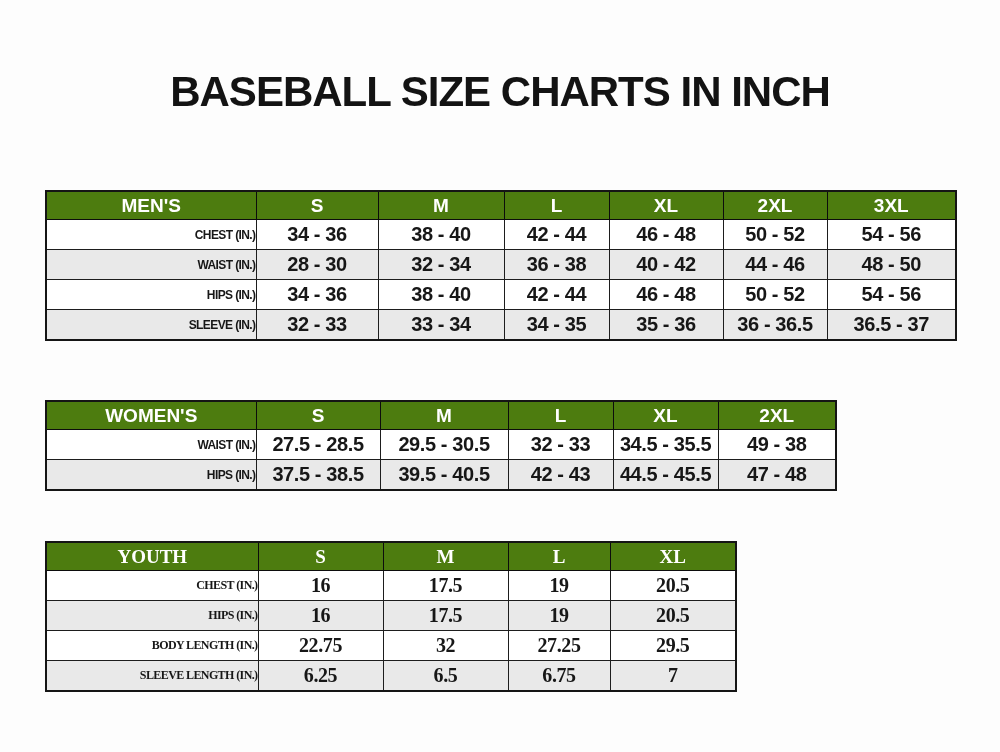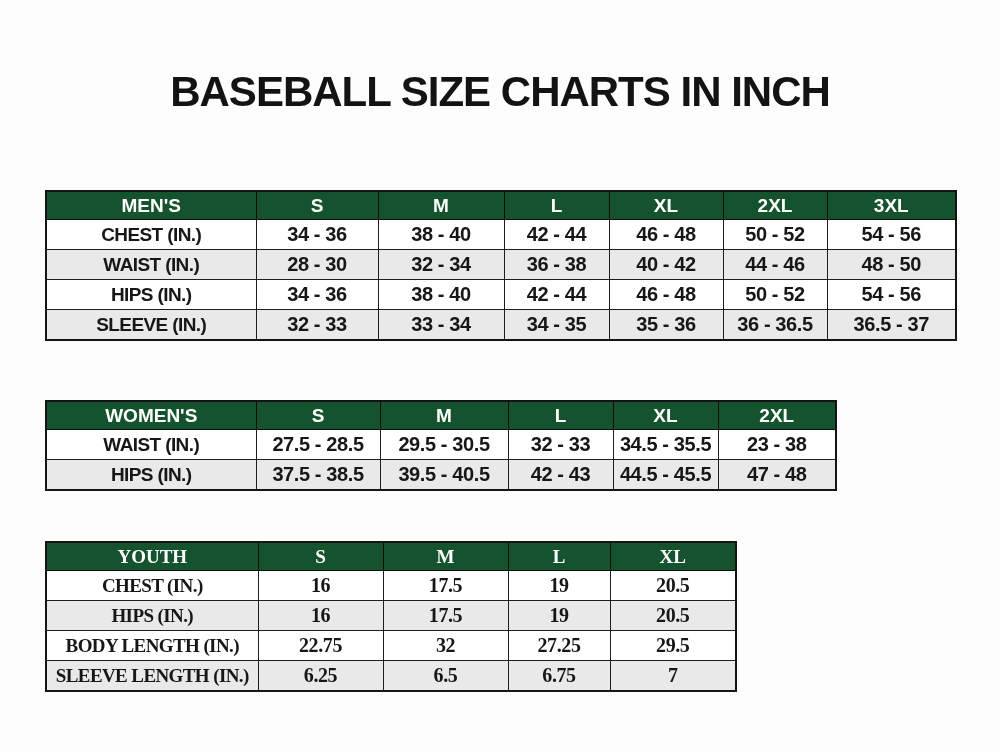--- a/index.html
+++ b/index.html
@@ -24,31 +24,31 @@
     table-layout:fixed;
     background:#ffffff;
     border:2px solid #151515;
   }
   .size-table th, .size-table td {
     padding:0; margin:0;
     text-align:center; vertical-align:middle;
     white-space:nowrap; overflow:hidden;
   }
   .size-table th {
-    background:#14532d; color:#ffffff;
+    background:#4d7c0f; color:#ffffff;
     border:1px solid #0c0c0c;
     font-size:19px; font-weight:bold;
     height:27px; letter-spacing:0px;
   }
   .size-table td {
     border:1.5px solid #1d1d1d;
     font-size:20px; font-weight:bold; color:#171717;
     height:29px; letter-spacing:-0.4px;
   }
-  .size-table td.lbl { font-size:19px; letter-spacing:-0.6px; }
+  .size-table td.lbl { font-size:12px; letter-spacing:-0.6px;text-align:right; }
   .size-table tbody tr:nth-child(even) td { background:#e9e9e9; }
   .size-table tbody tr:nth-child(odd) td { background:#ffffff; }
   #mens-table   { left:45px; top:190px; width:910px; }
   #womens-table { left:45px; top:400px; width:790px; }
   #youth-table  { left:45px; top:541px; width:690px;font-family:Liberation Serif, serif; }
 </style>
 </head>
 <body>
 
 <div class="canvas">
@@ -135,21 +135,21 @@
         <th>2XL</th>
       </tr>
     </thead>
     <tbody>
       <tr>
         <td class="lbl">WAIST (IN.)</td>
         <td>27.5 - 28.5</td>
         <td>29.5 - 30.5</td>
         <td>32 - 33</td>
         <td>34.5 - 35.5</td>
-        <td>23 - 38</td>
+        <td>49 - 38</td>
       </tr>
       <tr>
         <td class="lbl">HIPS (IN.)</td>
         <td>37.5 - 38.5</td>
         <td>39.5 - 40.5</td>
         <td>42 - 43</td>
         <td>44.5 - 45.5</td>
         <td>47 - 48</td>
       </tr>
     </tbody>

